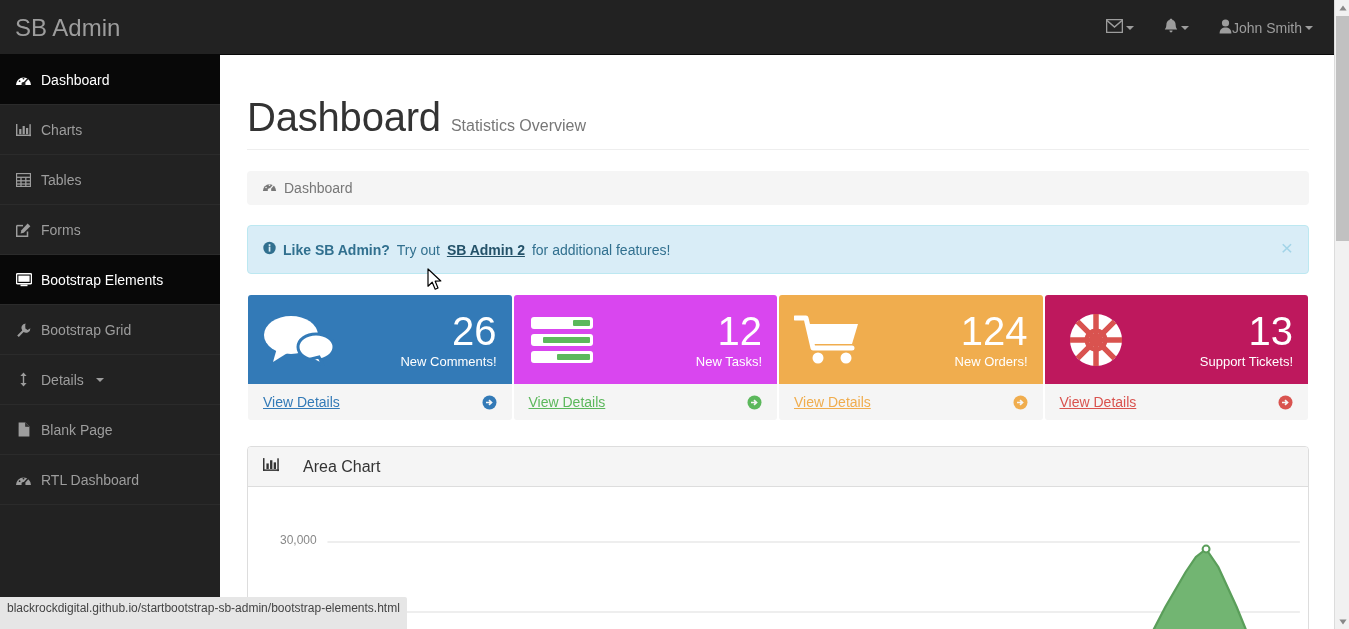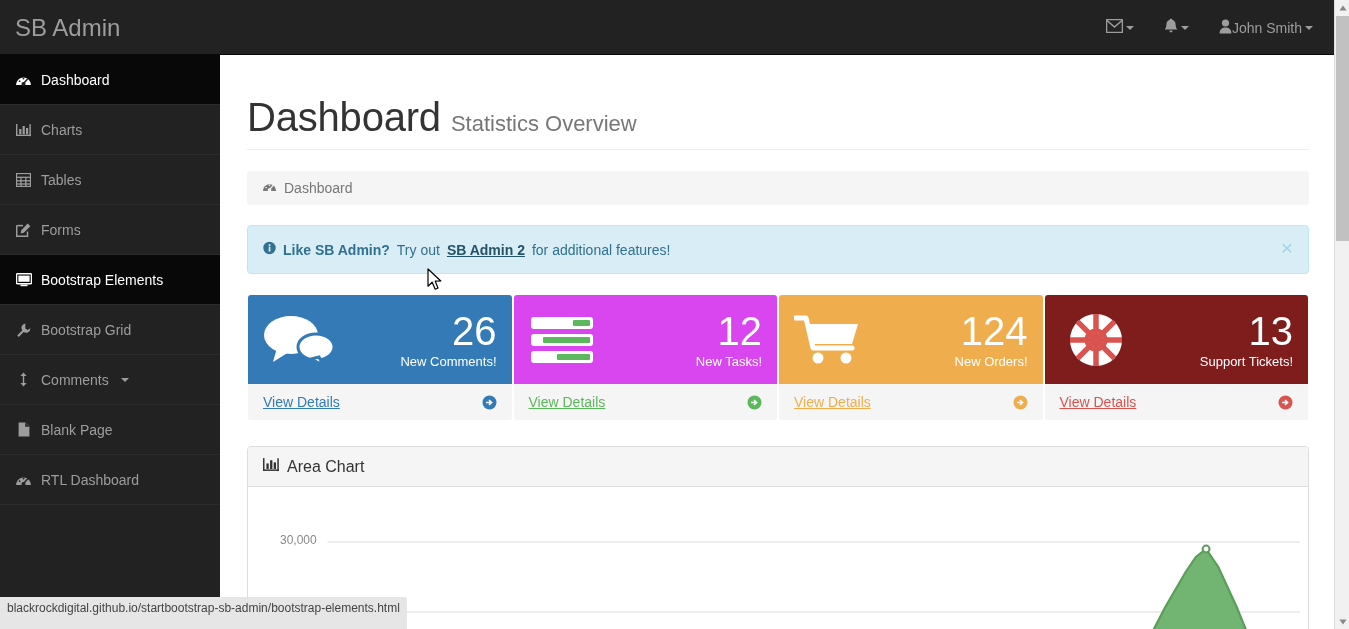--- a/index.html
+++ b/index.html
@@ -59,21 +59,21 @@
   .inner { padding: 0 25px; }
 
   .page-header {
     margin: 40px 0 0 0; padding-bottom: 9px;
     border-bottom: 1px solid #eeeeee;
   }
   .page-header h1 {
     font-size: 40px; font-weight: normal; color: #333333;
     display: inline; letter-spacing: -0.2px;
   }
-  .page-header small { font-size: 22px; color: #777777; margin-left: 10px; }
+  .page-header small { font-size: 16px; color: #777777; margin-left: 10px; }
 
   .breadcrumb {
     margin-top: 21px;
     background: #f5f5f5; border-radius: 4px;
     padding: 9px 15px; font-size: 14px; color: #777777;
     display: flex; align-items: center; gap: 7px;
   }
 
   .alert {
     margin-top: 20px; position: relative;
@@ -105,35 +105,35 @@
   .panel-foot {
     background: #f5f5f5; padding: 10px 15px;
     display: flex; align-items: center; justify-content: space-between;
     font-size: 14px;
   }
   .panel-foot .arrow-circ { display:inline-flex; }
 
   .p-blue   { background: #337ab7; }
   .p-green  { background: #d946ef; }
   .p-yellow { background: #f0ad4e; }
-  .p-red    { background: #7f1d1d; }
+  .p-red    { background: #be185d; }
   .f-blue   { color: #337ab7; }
   .f-green  { color: #5cb85c; }
   .f-yellow { color: #f0ad4e; }
   .f-red    { color: #d9534f; }
 
   
   .chart-panel {
     margin-top: 25px; border: 1px solid #dddddd; border-radius: 4px;
     background: #fff;
   }
   .chart-head {
     background: #f5f5f5; border-bottom: 1px solid #dddddd;
     padding: 10px 15px; font-size: 16px; color: #333333;
-    display: flex; align-items: center; gap: 8px;
+    display: flex; align-items: center; gap: 24px;
     border-radius: 3px 3px 0 0;
   }
   .chart-body { height: 240px; position: relative; }
   .chart-svg { display: block; width: 100%; height: 240px; }
 
   
   .scrollbar {
     position: absolute; top: 0; right: 0; width: 15px; height: 629px;
     background: #f1f1f1; border-left: 1px solid #dcdcdc; z-index: 50;
   }
@@ -281,21 +281,21 @@
     </a>
 
     <a class="side-item" href="#">
       <span class="side-ico">
         <svg width="9" height="15" viewBox="0 0 9 15">
           <path d="M4.5 0.4 L7.6 4 L1.4 4 Z" fill="#9d9d9d"></path>
           <rect x="3.8" y="3.6" width="1.4" height="7.8" fill="#9d9d9d"></rect>
           <path d="M4.5 14.6 L7.6 11 L1.4 11 Z" fill="#9d9d9d"></path>
         </svg>
       </span>
-      <span>Comments</span>
+      <span>Details</span>
       <span class="caret"></span>
     </a>
 
     <a class="side-item" href="#">
       <span class="side-ico">
         <svg width="12" height="15" viewBox="0 0 12 15">
           <path d="M0.6 0.5 L7.5 0.5 L11.4 4.4 L11.4 14.5 L0.6 14.5 Z" fill="#9d9d9d"></path>
           <path d="M7.5 0.5 L7.5 4.4 L11.4 4.4" fill="#333" stroke="#333" stroke-width="0.8"></path>
         </svg>
       </span>

